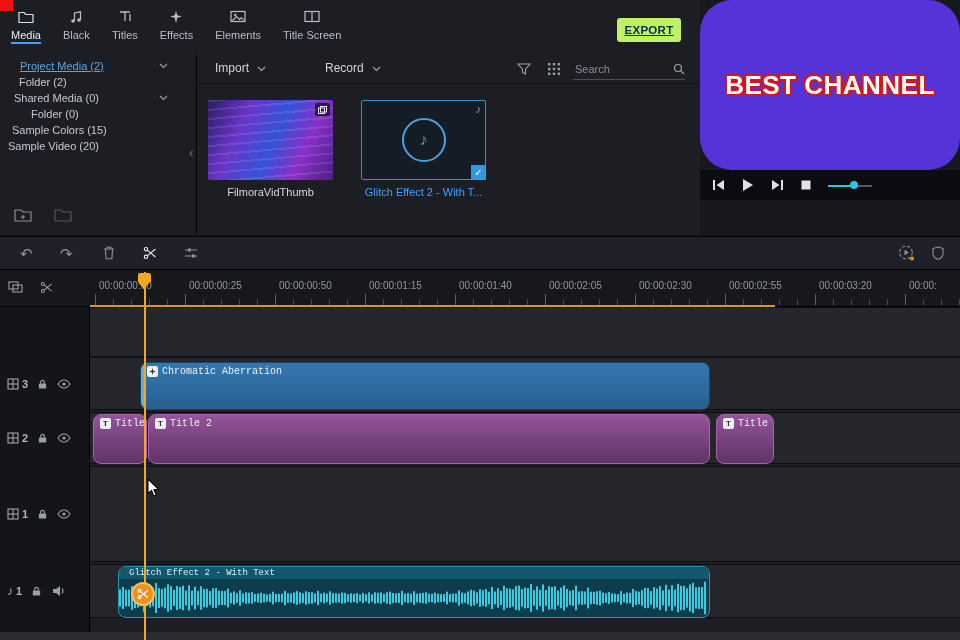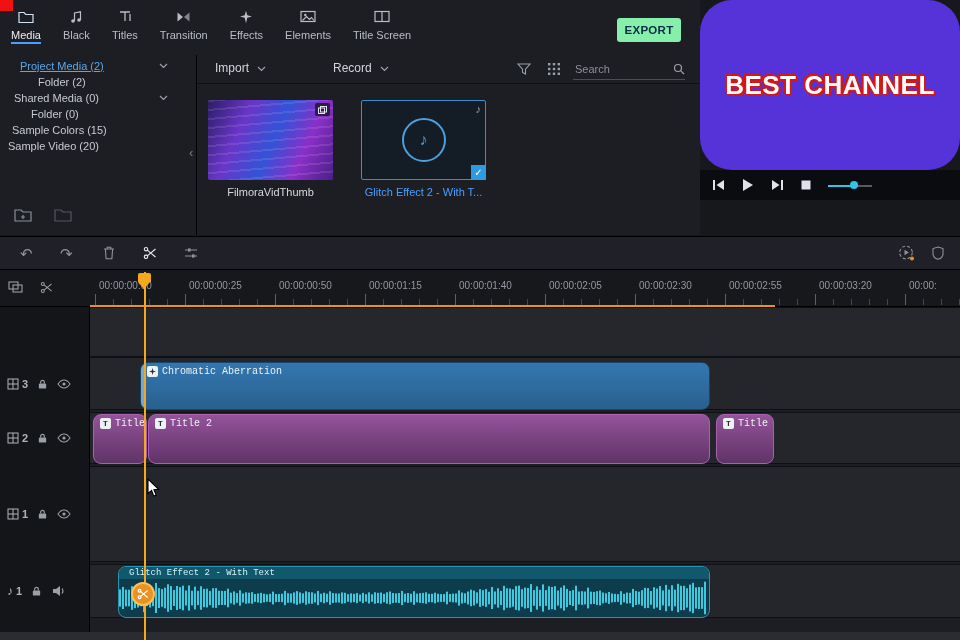--- a/index.html
+++ b/index.html
@@ -11,22 +11,22 @@
 
   
   .topbar{position:absolute;left:0;top:0;width:700px;height:55px;background:#1d1e23;border-bottom:1px solid #000;}
   .rec-marker{position:absolute;left:0;top:0;width:13px;height:11px;background:#f01212;}
   .tabs{position:absolute;left:0;top:5px;display:flex;}
   .tab{display:flex;flex-direction:column;align-items:center;gap:5px;padding:4px 11px;color:#b9bdc6;font-size:11px;cursor:pointer;}
   .tab .ticon{color:#b9bdc6;height:15px;display:flex;align-items:center;}
   .tab.active{color:#e9edf3;}
   .tab.active .ticon{color:#cfe2f6;}
   .tab.active .tlabel{border-bottom:2px solid #4a9eff;padding-bottom:1px;}
-  .export-btn{position:absolute;right:19px;top:18px;width:64px;height:24px;background:#86efac;color:#0a2d45;
-              font-weight:bold;font-size:11.5px;border:none;border-radius:3px;display:flex;align-items:center;justify-content:center;letter-spacing:.3px;}
+  .export-btn{position:absolute;right:19px;top:18px;width:64px;height:24px;background:#bef264;color:#0a2d45;
+              font-weight:bold;font-size:11.5px;border:none;border-radius:3px;display:flex;align-items:center;justify-content:center;letter-spacing:.3px;text-decoration:underline;}
 
   
   .preview{position:absolute;left:700px;top:0;width:260px;height:170px;background:#5633d8;display:flex;align-items:center;justify-content:center;border-radius:32px;}
   .preview-title{color:#fff;font-size:26px;font-weight:800;letter-spacing:.5px;
      text-shadow:2px 0 0 #d41717,-2px 0 0 #d41717,0 2px 0 #d41717,0 -2px 0 #d41717,2px 2px 0 #d41717,-2px -2px 0 #d41717;}
   .preview-controls{position:absolute;left:700px;top:170px;width:260px;height:30px;background:#0b0c0f;
      display:flex;align-items:center;gap:17px;padding-left:12px;box-sizing:border-box;}
   .pc-btn{color:#dfe2e8;display:flex;align-items:center;cursor:pointer;}
   .vol{position:relative;width:44px;height:10px;}
   .vol-fill{position:absolute;left:0;top:4.5px;width:26px;height:2px;background:#2fc4e8;}
@@ -141,29 +141,20 @@
       <div class="tab">
         <span class="ticon">
           <svg width="14" height="13" viewBox="0 0 14 13">
               <path d="M2 2h10M7 2v9M12 4v7" fill="none" stroke="currentColor" stroke-width="1.3"></path>
             </svg>
         </span>
         <span class="tlabel">Titles</span>
       </div>
       <div class="tab">
         <span class="ticon">
-          <svg width="15" height="12" viewBox="0 0 15 12">
-              <path d="M1.5 1.5v9l5.5-4.5z" fill="currentColor"></path>
-              <path d="M13.5 1.5v9L8 6z" fill="currentColor" opacity=".65"></path>
-            </svg>
-        </span>
-        <span class="tlabel">Transition</span>
-      </div>
-      <div class="tab">
-        <span class="ticon">
           <svg width="14" height="14" viewBox="0 0 14 14">
               <path d="M7 .8l1.3 4.4L13 6.5l-4.7 1.3L7 13.2 5.7 7.8 1 6.5l4.7-1.3z" fill="currentColor"></path>
             </svg>
         </span>
         <span class="tlabel">Effects</span>
       </div>
       <div class="tab">
         <span class="ticon">
           <svg width="16" height="13" viewBox="0 0 16 13">
               <rect x="1" y="1.5" width="14" height="10" fill="none" stroke="currentColor" stroke-width="1.2"></rect>
@@ -222,21 +213,21 @@
   <div class="left-panel">
     <div class="tree">
       <div class="titem sel" style="padding-left:20px">
         <span>Project Media (2)</span>
         <span class="tchev">
           <svg width="9" height="6" viewBox="0 0 9 6">
               <path d="M1 1l3.5 3.5L8 1" fill="none" stroke="currentColor" stroke-width="1.2"></path>
             </svg>
         </span>
       </div>
-      <div class="titem" style="padding-left:38px">
+      <div class="titem" style="padding-left:19px">
         <span>Folder (2)</span>
       </div>
       <div class="titem" style="padding-left:14px">
         <span>Shared Media (0)</span>
         <span class="tchev">
           <svg width="9" height="6" viewBox="0 0 9 6">
               <path d="M1 1l3.5 3.5L8 1" fill="none" stroke="currentColor" stroke-width="1.2"></path>
             </svg>
         </span>
       </div>
@@ -269,21 +260,21 @@
   <div class="center-panel">
     <div class="cp-toolbar">
       <span class="dd-btn" style="left:18px">
         <span>Import</span>
         <span class="chev">
           <svg width="9" height="6" viewBox="0 0 9 6">
               <path d="M1 1l3.5 3.5L8 1" fill="none" stroke="currentColor" stroke-width="1.2"></path>
             </svg>
         </span>
       </span>
-      <span class="dd-btn" style="left:136px">
+      <span class="dd-btn" style="left:128px">
         <span>Record</span>
         <span class="chev">
           <svg width="9" height="6" viewBox="0 0 9 6">
               <path d="M1 1l3.5 3.5L8 1" fill="none" stroke="currentColor" stroke-width="1.2"></path>
             </svg>
         </span>
       </span>
       <span class="cp-icon" style="left:320px">
         <svg width="14" height="12" viewBox="0 0 14 12">
             <path d="M1 1h12L8.5 6.2V11l-3-1.6V6.2z" fill="none" stroke="currentColor" stroke-width="1.1"></path>

